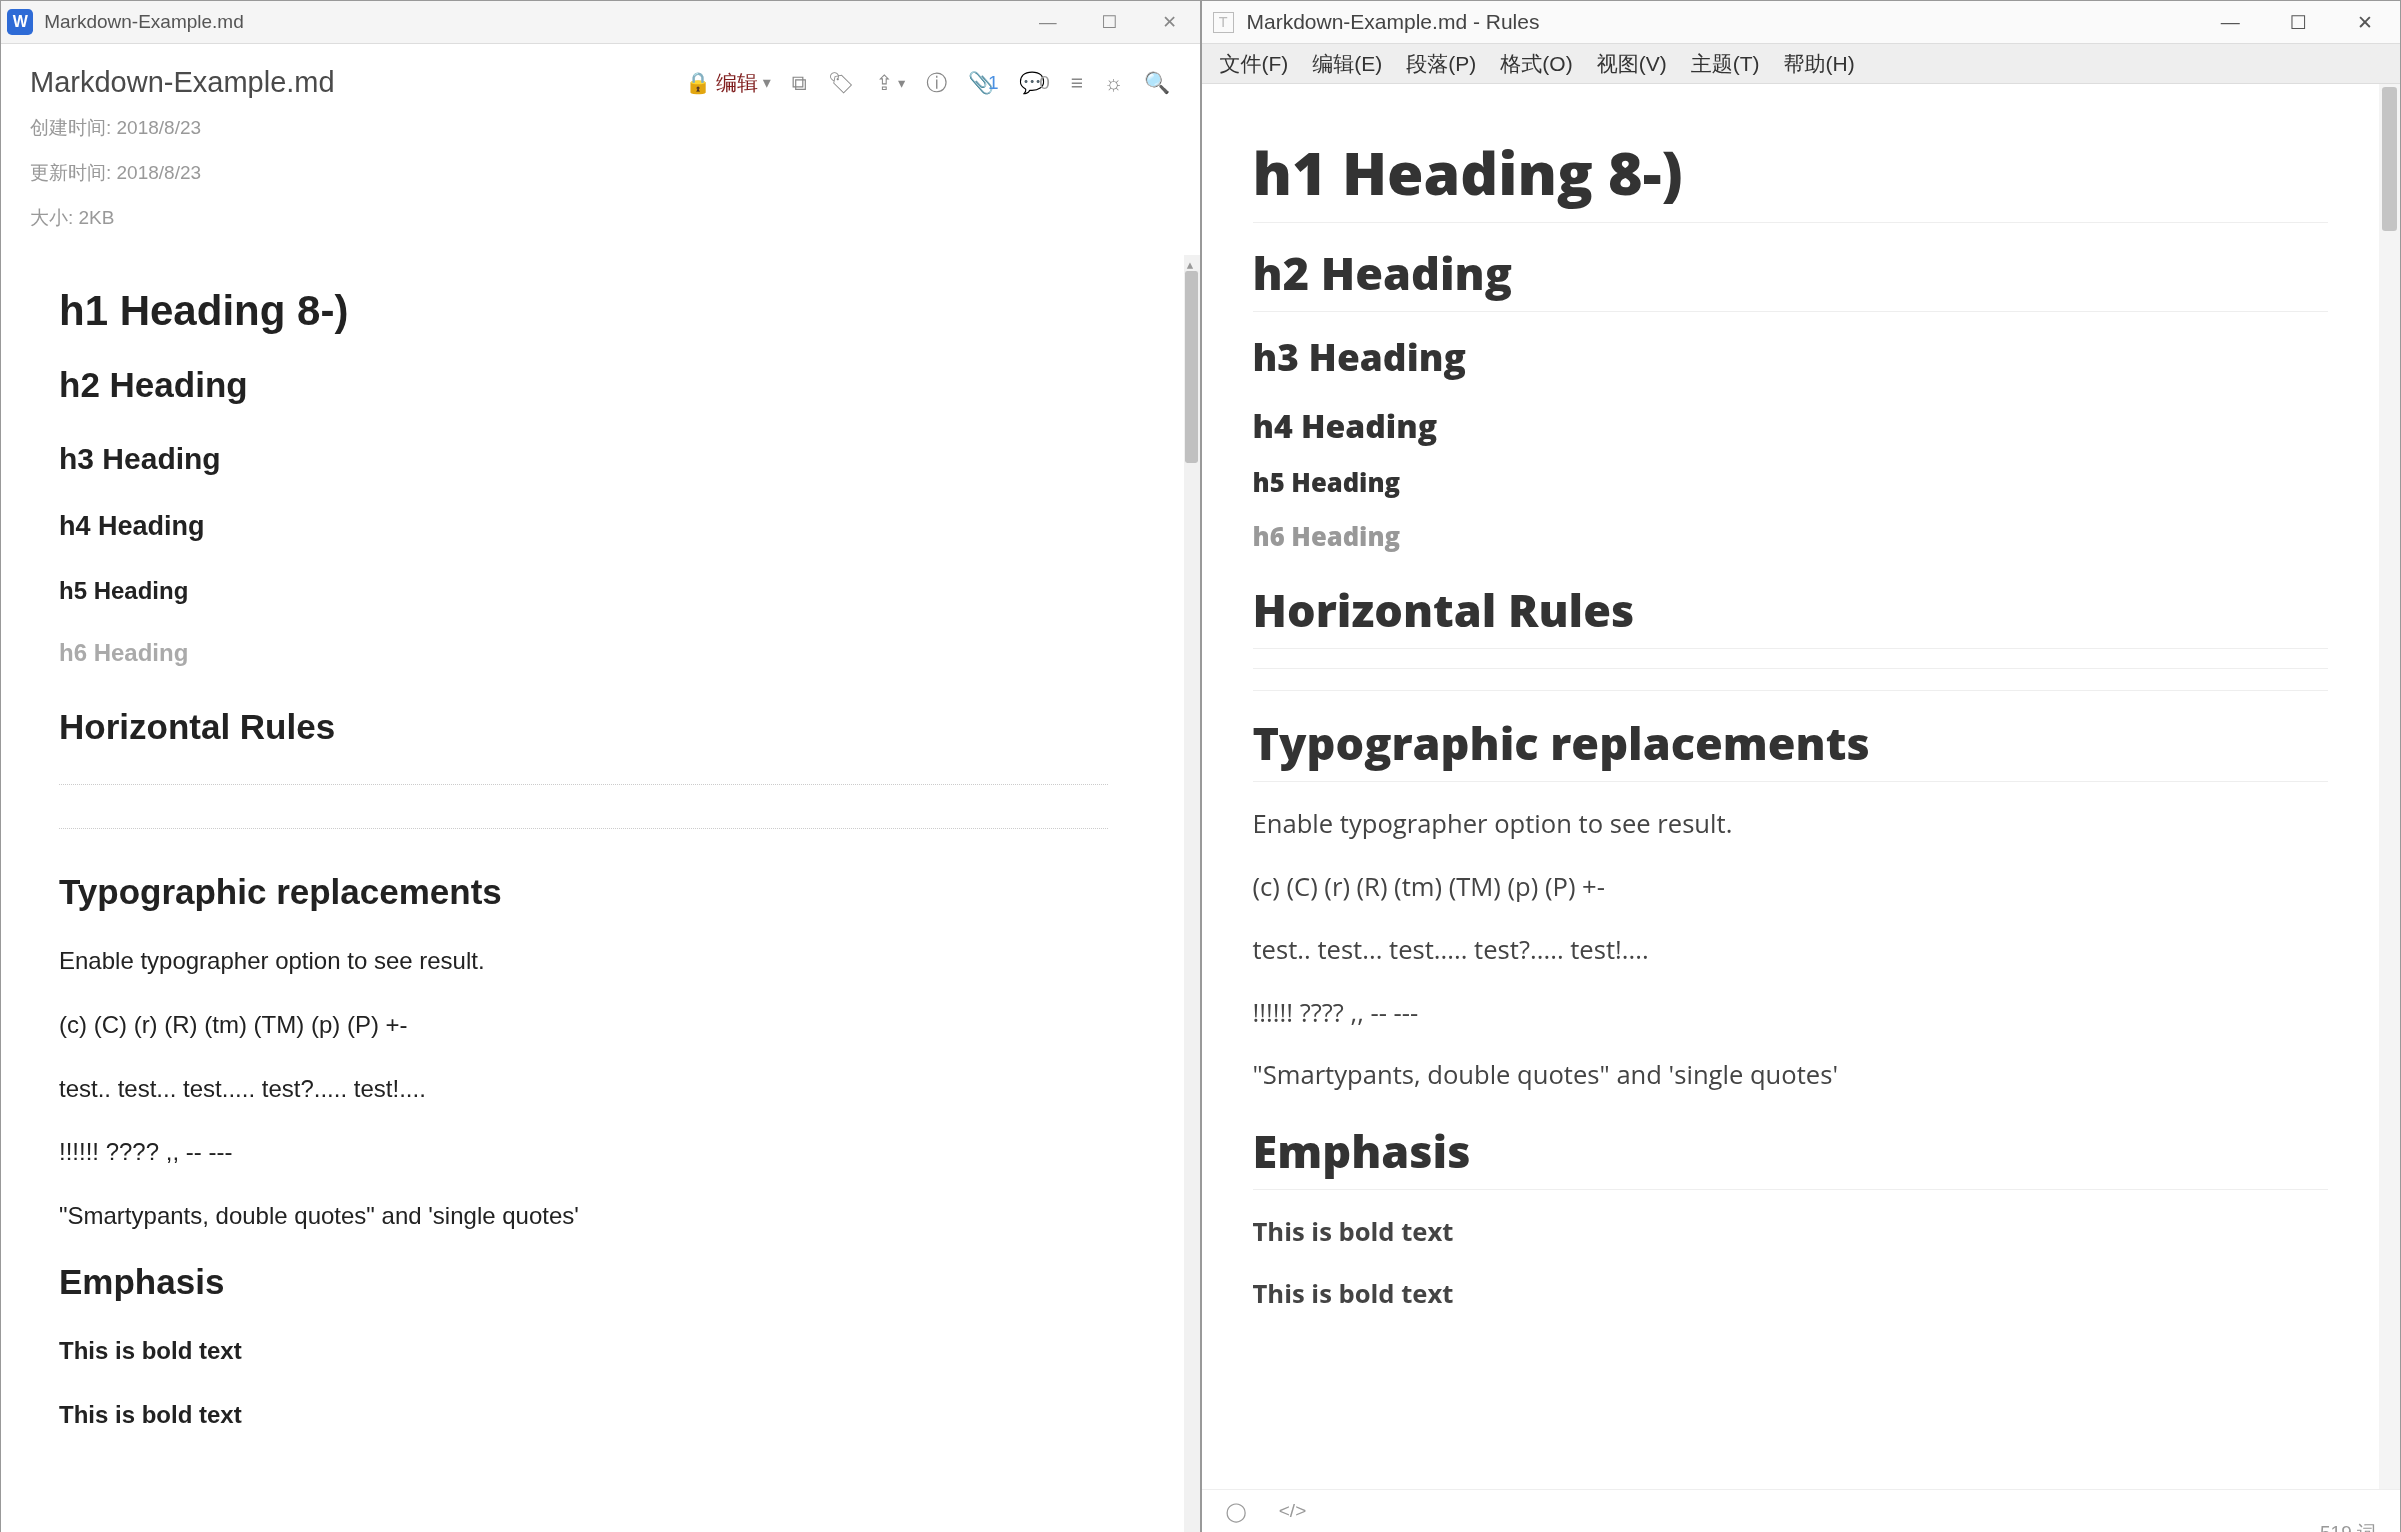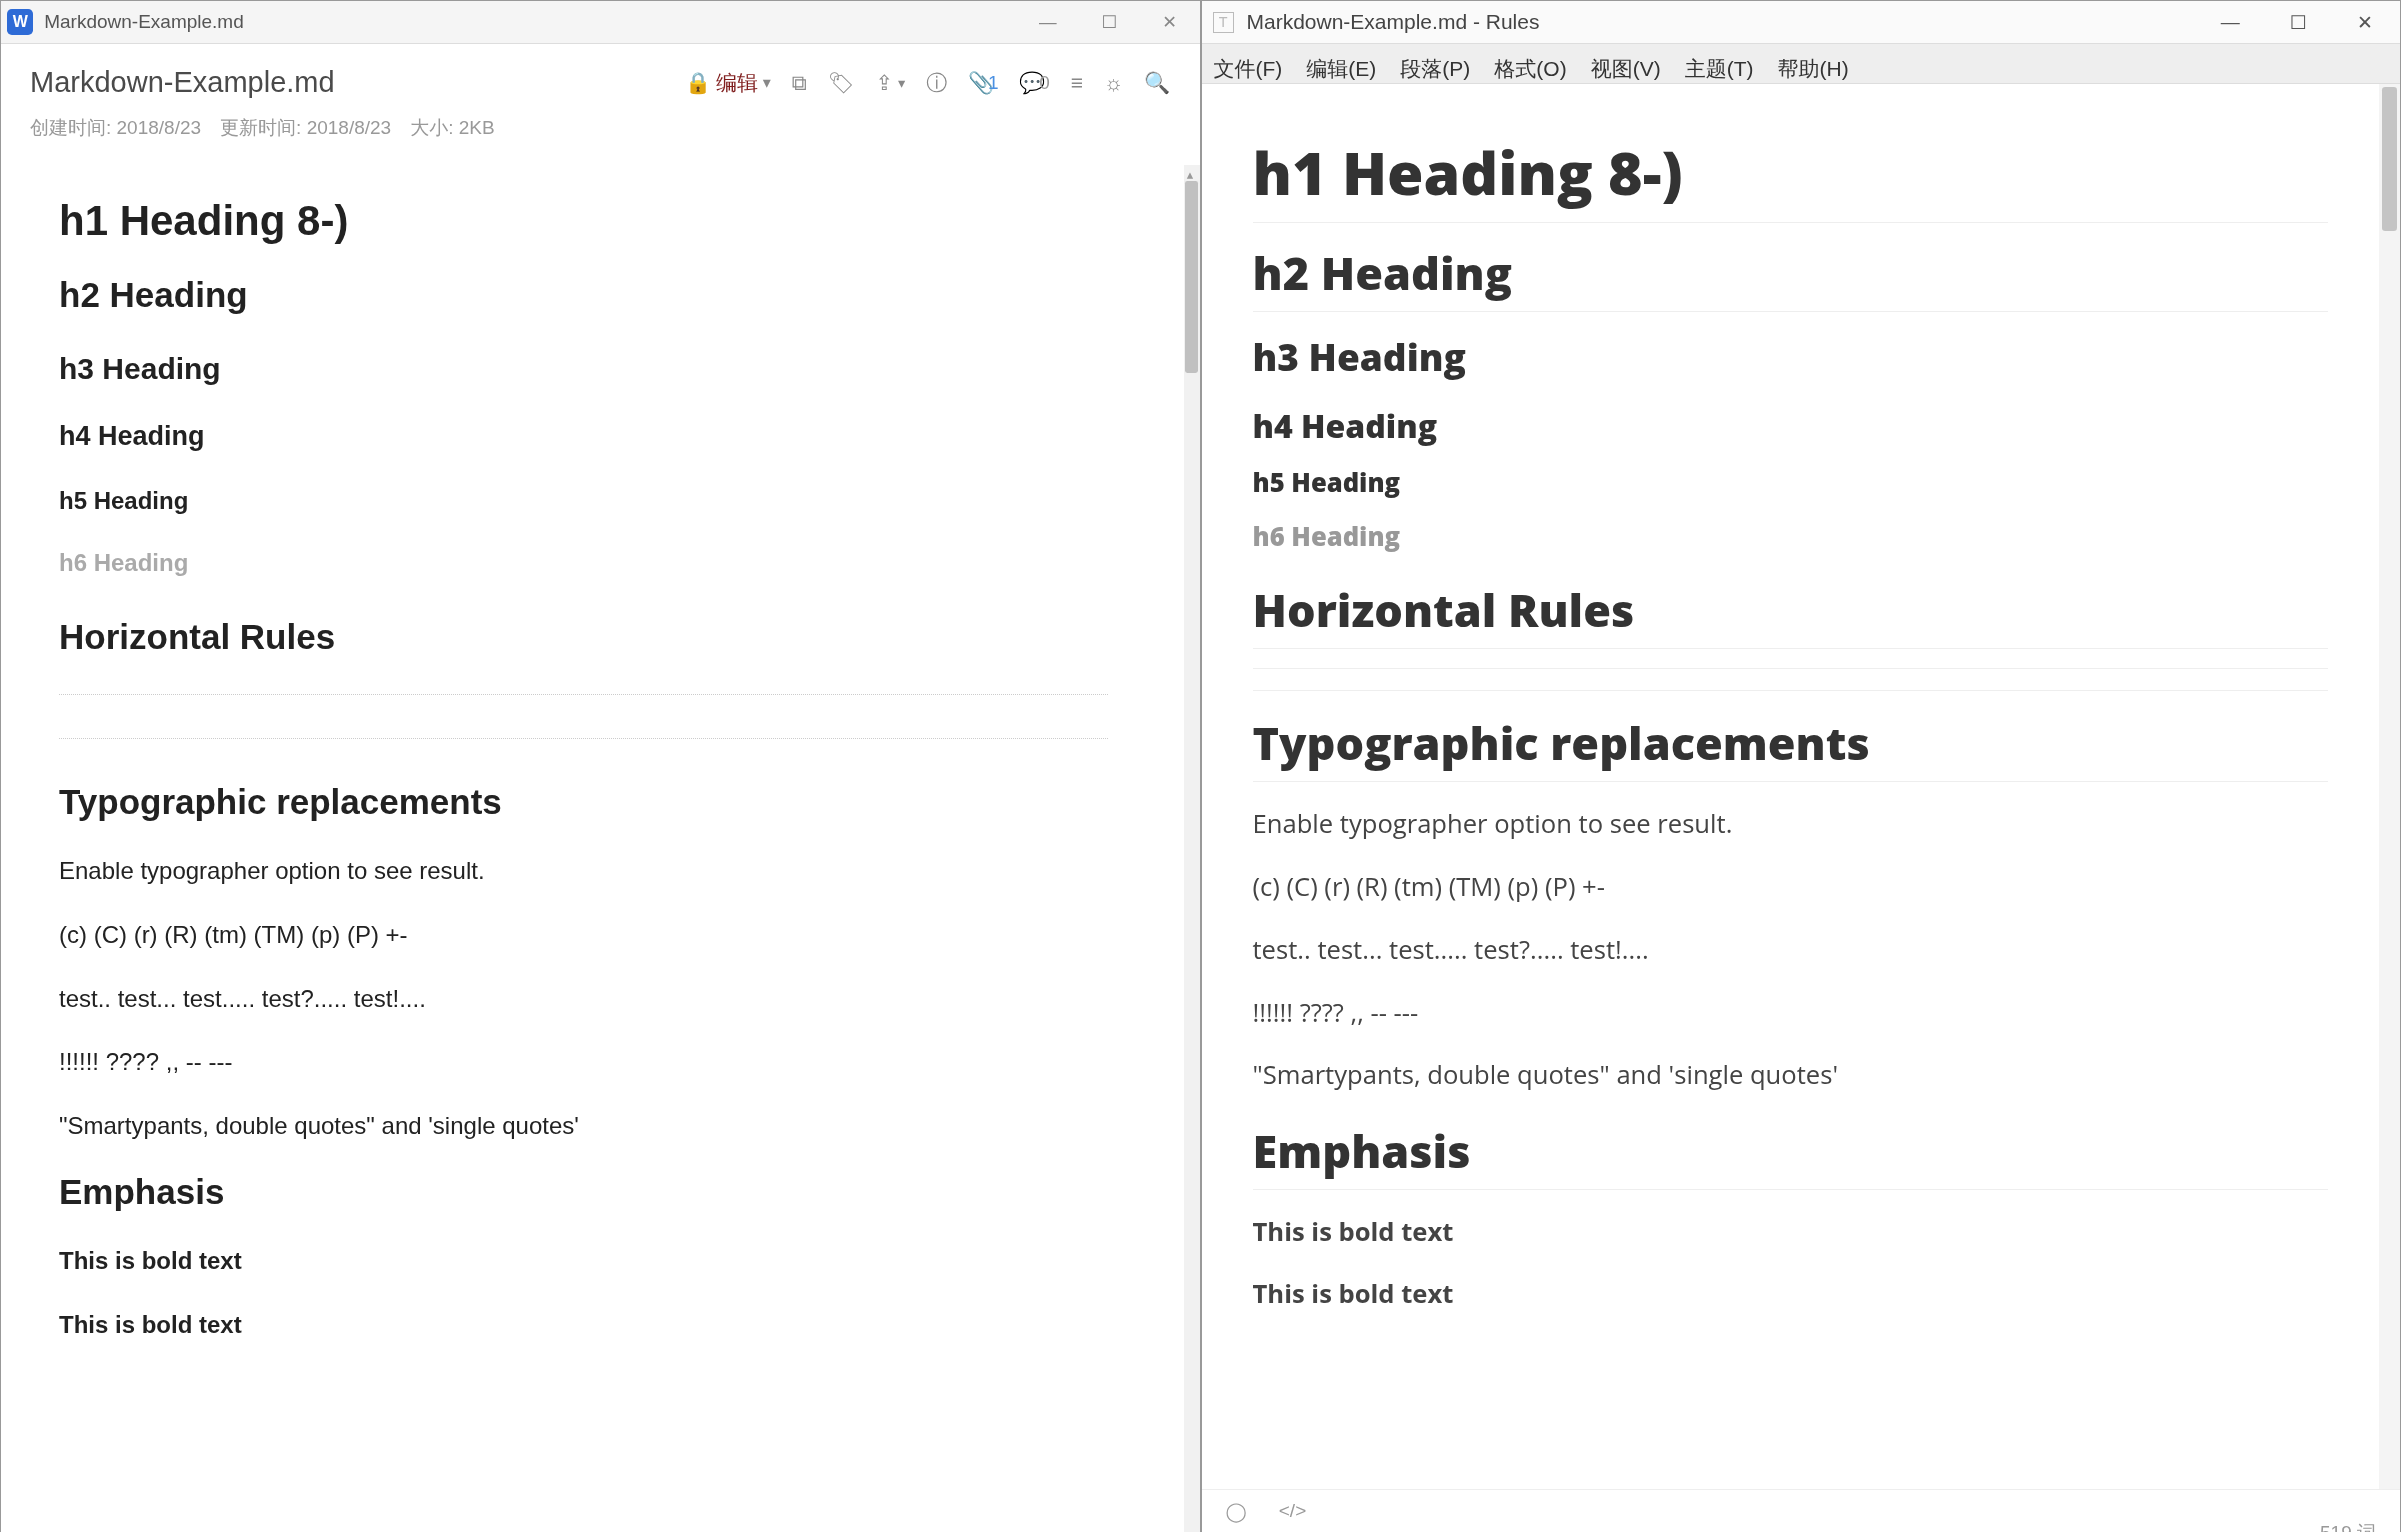--- a/index.html
+++ b/index.html
@@ -14,21 +14,21 @@
 .left-titlebar .win-controls span { cursor: pointer; }
 
 .left-header { padding: 22.4px 29px 16px 29px; display: flex; align-items: center; color: #4a4a4a; }
 .left-header .doc-title { font-size: 29px; font-weight: 400; }
 .left-header .tools { margin-left: auto; display: flex; align-items: center; gap: 21px; color: #888; font-size: 21px; }
 .left-header .tools .tool { display: flex; align-items: center; gap: 4.8px; cursor: pointer; }
 .left-header .tools .edit-label { font-size: 21px; color: #7f1d1d; }
 .left-header .tools .attach-num { color: #4a90e2; font-size: 19px; margin-left: -11.2px; }
 .left-header .tools .comment-num { color: #999; font-size: 19px; margin-left: -11.2px; }
 
-.left-meta { padding: 0 29px 24px 29px; color: #999; font-size: 19px; display: flex; gap: 19px; }
+.left-meta { padding: 0 29px 24px 29px; color: #999; font-size: 19px; display: flex; gap: 19px; flex-direction: column; }
 
 .left-content-wrap { flex: 1; position: relative; overflow: hidden; }
 .left-content { position: absolute; inset: 0 16px 0 0; overflow-y: auto; padding: 32px 32px 32px 58px; font-family: Arial, Helvetica, sans-serif; color: #222; }
 .left-scrollbar-track { position: absolute; right: 0; top: 0; width: 16px; height: 100%; background: #f1f1f1; }
 .left-scrollbar-thumb { position: absolute; right: 1.6px; top: 16px; width: 12.8px; height: 192px; background: #c0c0c0; border-radius: 2.4px; }
 .left-scroll-arrow { position: absolute; right: 3.2px; width: 9.6px; height: 9.6px; color: #999; font-size: 12.8px; }
 
 .left-content h1 { font-size: 42px; font-weight: bold; margin-bottom: 30px; }
 .left-content h2.doc-h2 { font-size: 35px; font-weight: bold; margin-bottom: 37px; }
 .left-content h3.doc-h3 { font-size: 30px; font-weight: bold; margin-bottom: 35px; }
@@ -42,21 +42,21 @@
 .left-content .emph-title { font-size: 35px; font-weight: bold; margin-bottom: 32px; }
 .left-content .bold-text { font-size: 24px; font-weight: bold; margin-bottom: 30px; }
 
 
 .right-app { flex: 1; display: flex; flex-direction: column; border: 0.8px solid #999; background: #fff; }
 .right-titlebar { height: 43px; background: #fafafa; display: flex; align-items: center; padding: 0 11.2px; color: #444; font-size: 21px; border-bottom: 0.8px solid #ddd; }
 .right-titlebar .typora-icon { width: 21px; height: 21px; border: 0.8px solid #bbb; color: #bbb; display: flex; align-items: center; justify-content: center; font-size: 14.4px; margin-right: 12.8px; }
 .right-titlebar .win-controls { margin-left: auto; display: flex; gap: 50px; color: #555; font-size: 19px; padding-right: 16px; }
 .right-titlebar .win-controls span { cursor: pointer; }
 
-.right-menubar { height: 40px; background: #eeeeee; display: flex; align-items: flex-end; padding: 0 12px; color: #333; font-size: 21px; gap: 24px; border-bottom: 0.8px solid #ddd; }
+.right-menubar { height: 40px; background: #eeeeee; display: flex; align-items: center; padding: 0 18px; color: #333; font-size: 21px; gap: 24px; border-bottom: 0.8px solid #ddd; }
 .right-menubar span { cursor: pointer; }
 
 .right-content-wrap { flex: 1; position: relative; overflow: hidden; }
 .right-content { position: absolute; inset: 0 21px 0 0; overflow-y: auto; padding: 48px 51px 40px 51px; color: #333; font-family: "Open Sans", "Segoe UI", sans-serif; }
 .right-scrollbar-track { position: absolute; right: 0; top: 0; width: 21px; height: 100%; background: #f4f4f4; }
 .right-scrollbar-thumb { position: absolute; right: 3.2px; top: 3.2px; width: 14.4px; height: 144px; background: #c4c4c4; border-radius: 3.2px; }
 
 .right-content h1 { font-size: 59px; font-weight: 800; margin-bottom: 19px; padding-bottom: 9.6px; border-bottom: 1.6px solid #eee; }
 .right-content h2.doc-h2 { font-size: 45px; font-weight: 800; margin-bottom: 19px; padding-bottom: 8px; border-bottom: 1.6px solid #eee; }
 .right-content h3.doc-h3 { font-size: 37px; font-weight: 800; margin-bottom: 22.4px; }

